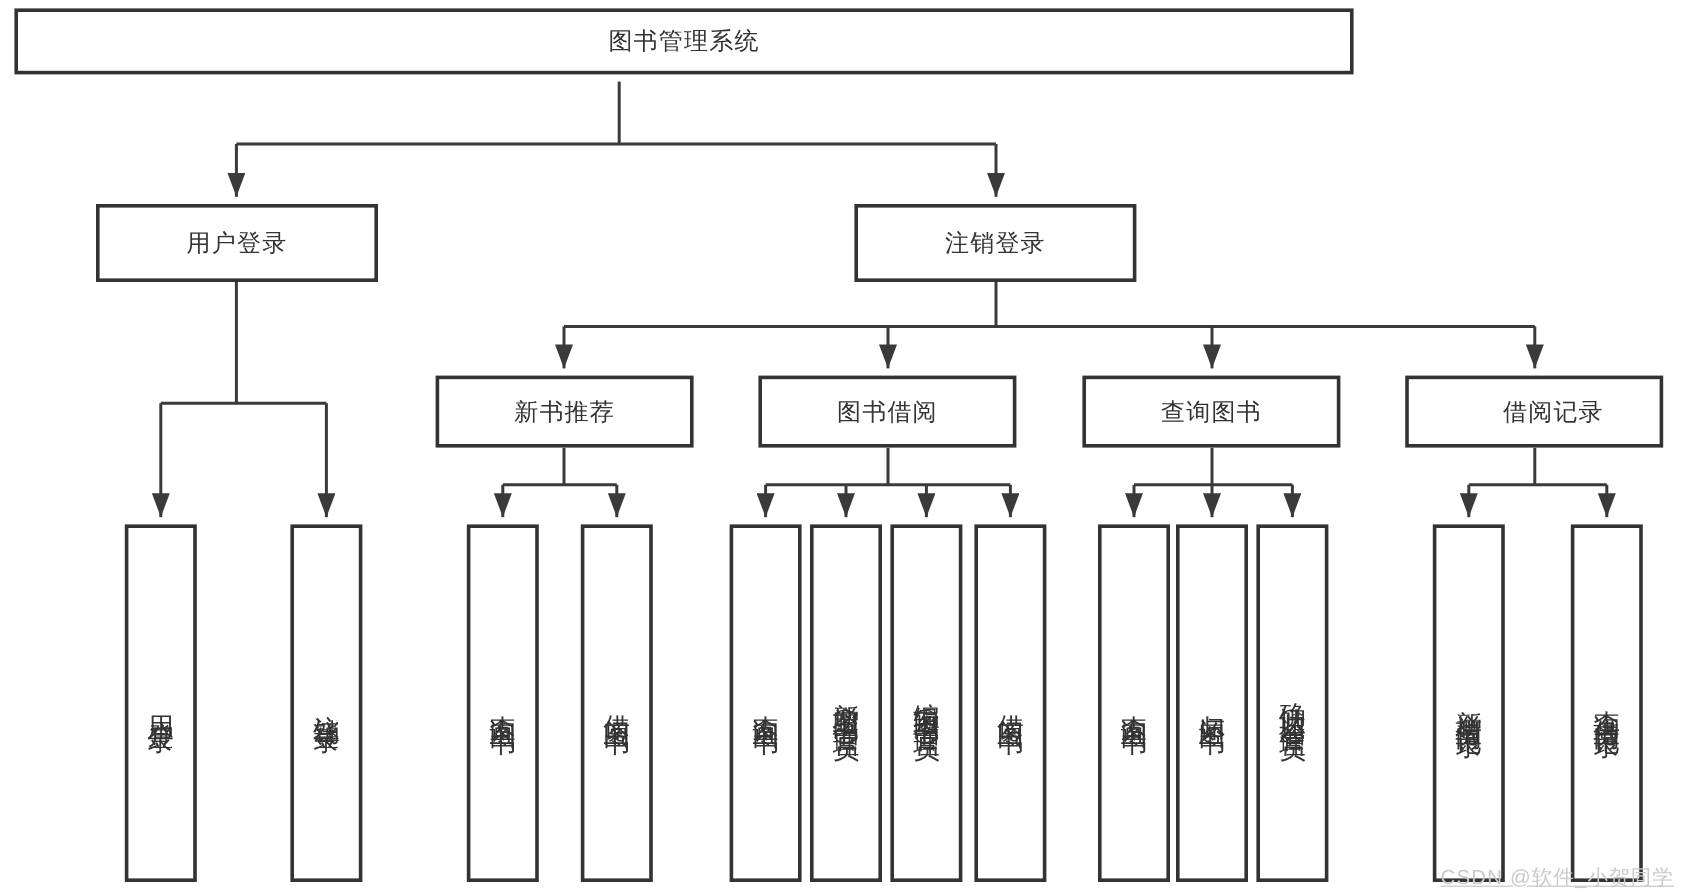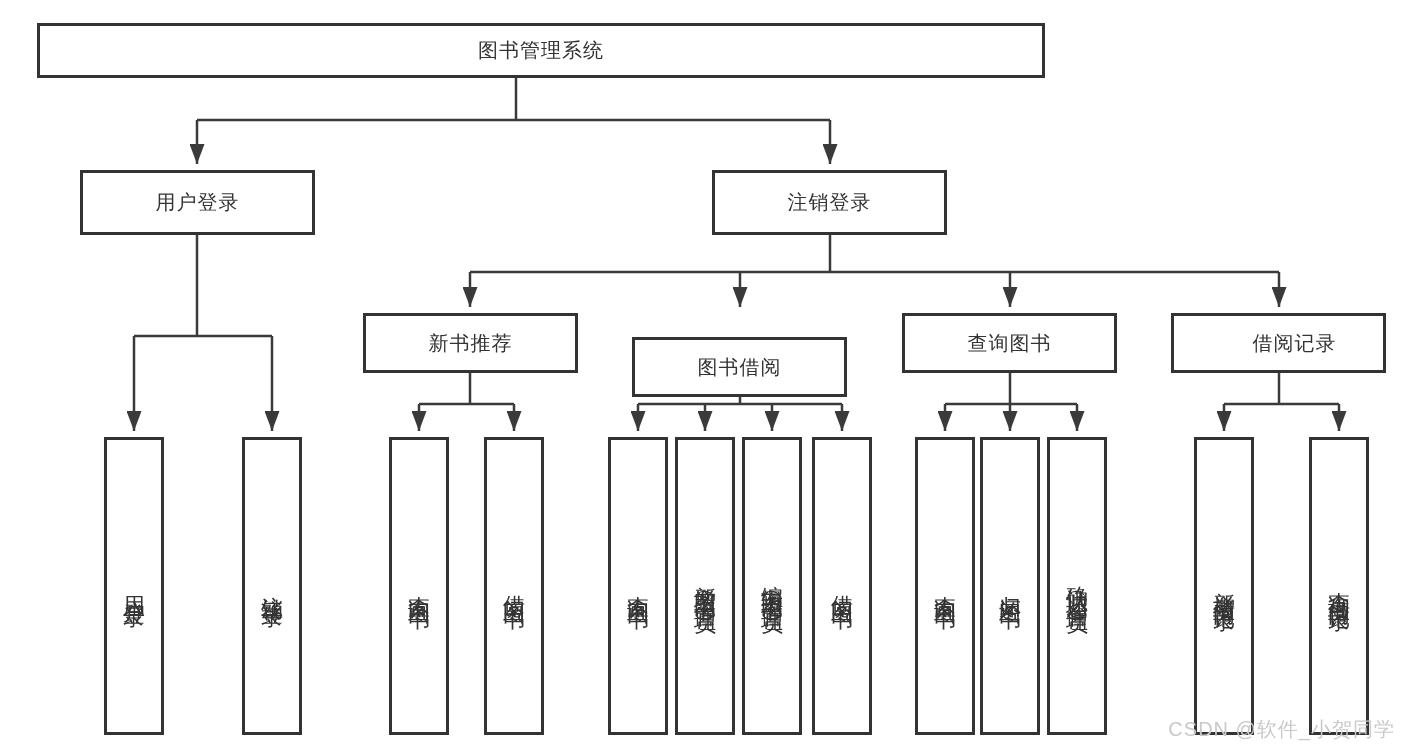--- a/index.html
+++ b/index.html
@@ -48,32 +48,33 @@
     text-align: center;
   }
   .vbox span {
     writing-mode: vertical-rl;
     text-orientation: mixed;
     font-size: 22px;
     letter-spacing: 4px;
     line-height: 1;
     color: var(--text);
   }
-  .root-box    { left: 12px;  top: 23px;  width: 1008px; height: 55px; margin-left: 25px; }
+  .root-box    { left: 12px;  top: 7px;  width: 1116px; height: 55px; }
   .lv2-left    { left: 80px;  top: 170px; width: 235px;  height: 65px; }
   .lv2-right   { left: 712px; top: 170px; width: 235px;  height: 65px; }
   .lv3         { top: 313px;  width: 215px; height: 60px; }
   .leaf        { top: 437px;  width: 60px;  height: 298px; }
   .watermark {
     position: absolute;
     right: 10px;
     bottom: 4px;
-    font-size: 20px;
+    font-size: 17px;
     color: var(--watermark);
     letter-spacing: 1px;
+    text-decoration: underline;
   }
 </style>
 </head>
 <body>
 
 <div class="stage">
 
   <svg class="connector-layer" viewBox="0 0 1405 747" xmlns="http://www.w3.org/2000/svg">
     <defs>
       <marker id="arrow" markerWidth="8" markerHeight="6" refX="8" refY="3" orient="auto" markerUnits="strokeWidth">
@@ -129,21 +130,21 @@
   <div class="box hbox lv2-left">
     <span>用户登录</span>
   </div>
   <div class="box hbox lv2-right">
     <span>注销登录</span>
   </div>
 
   <div class="box hbox lv3" style="left:363px;align-items:center;">
     <span>新书推荐</span>
   </div>
-  <div class="box hbox lv3" style="left:632px;margin-top:24px;">
+  <div class="box hbox lv3" style="left:632px;">
     <span>图书借阅</span>
   </div>
   <div class="box hbox lv3" style="left:902px;">
     <span>查询图书</span>
   </div>
   <div class="box hbox lv3" style="left:1171px;padding-left:32px;">
     <span>借阅记录</span>
   </div>
 
   <div class="box vbox leaf" style="left:104px;">

